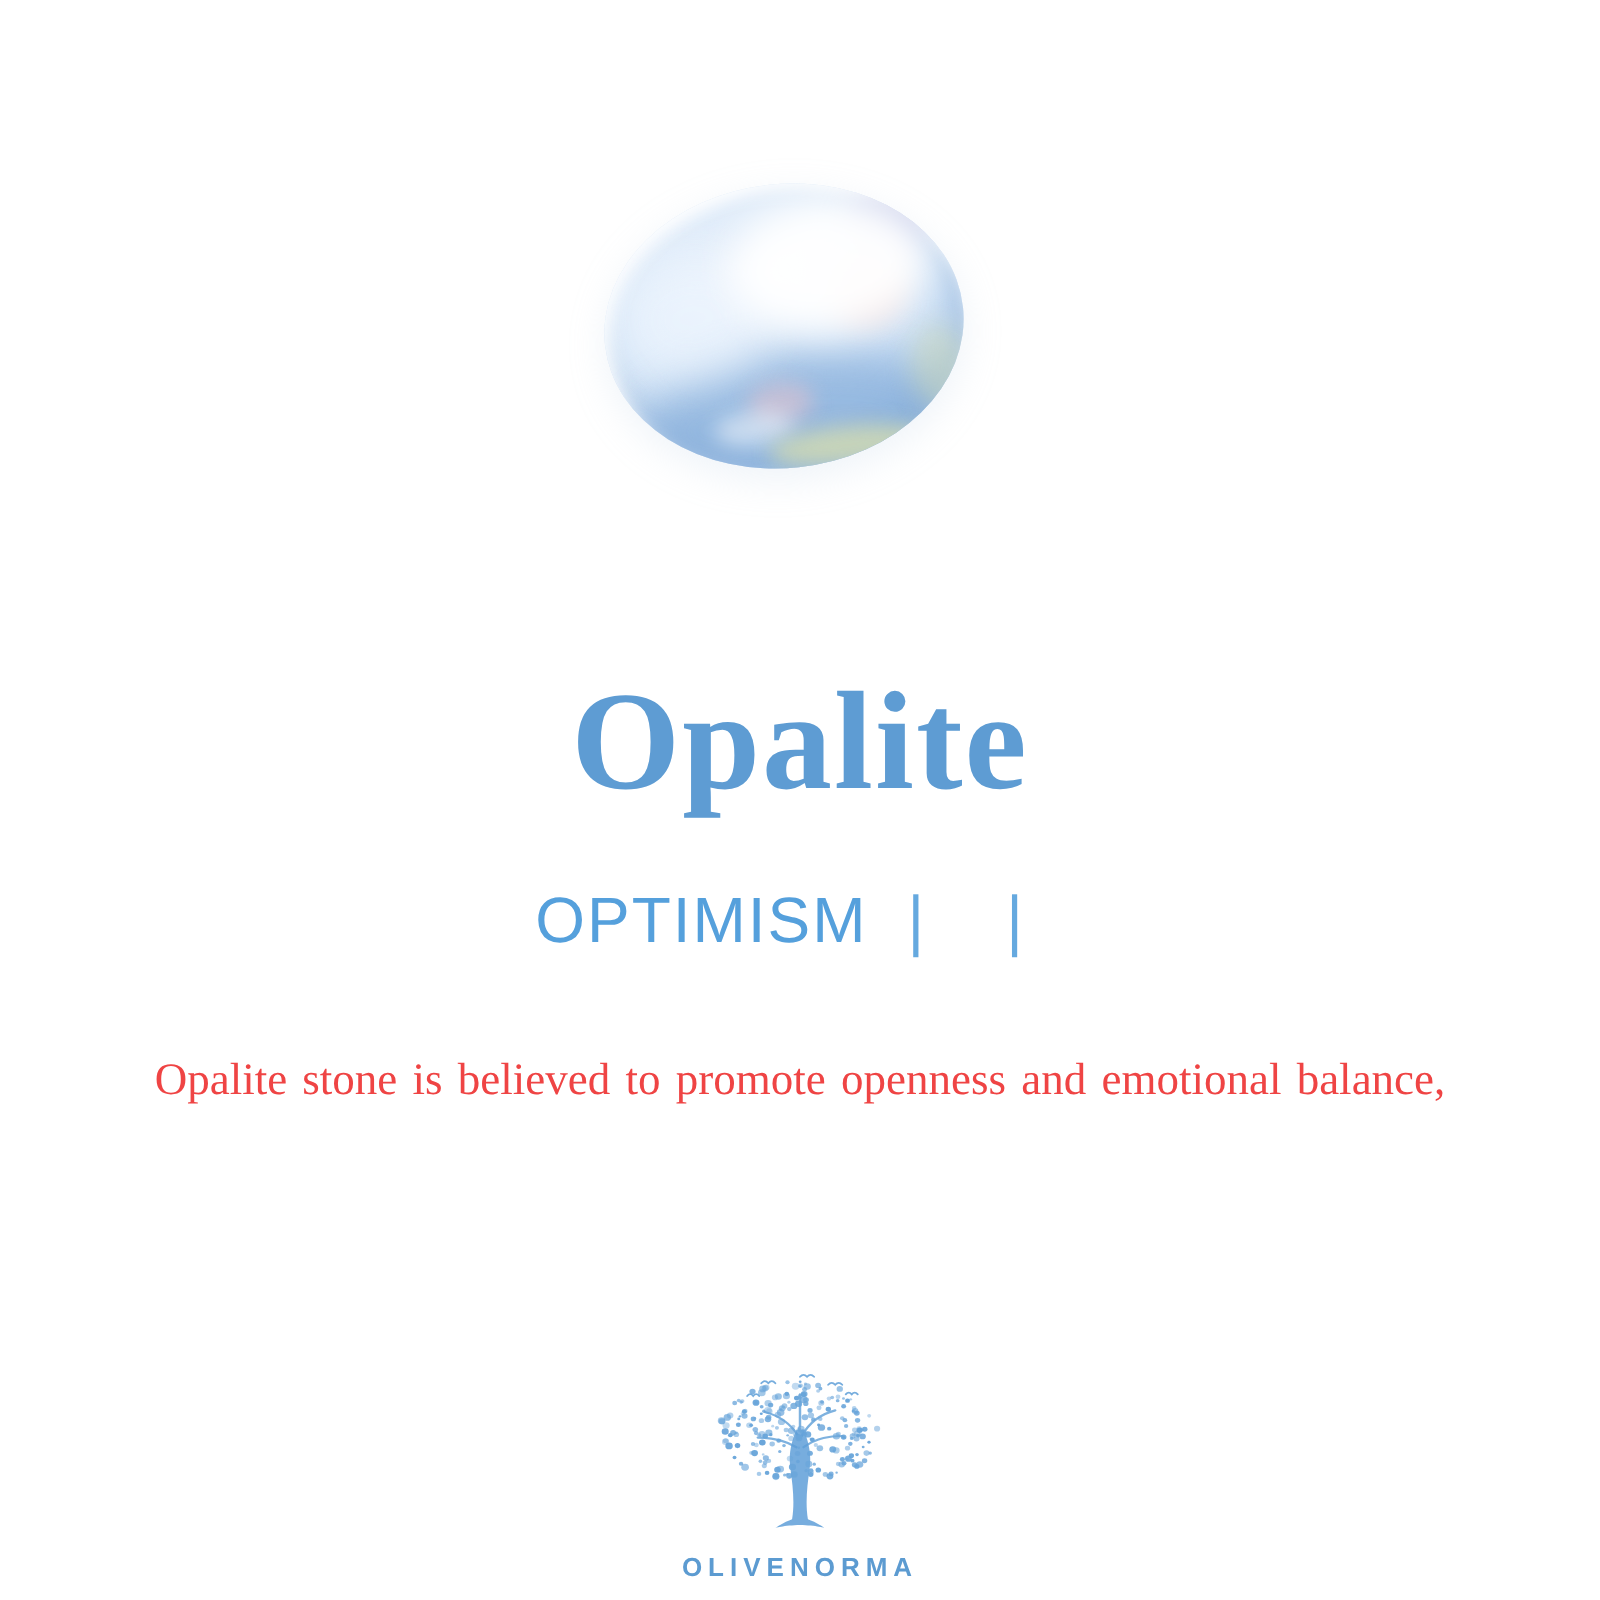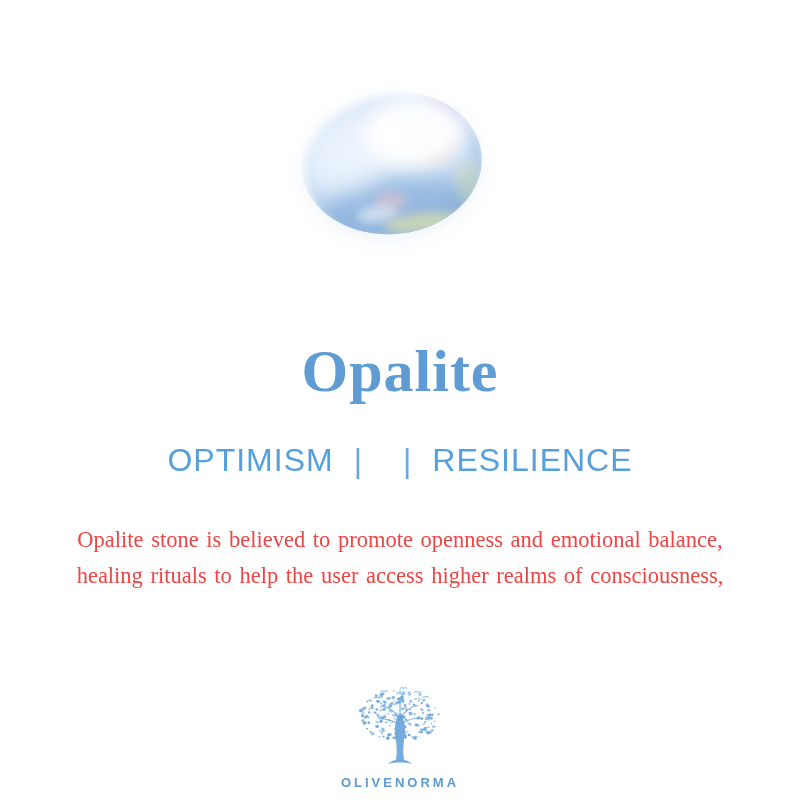--- a/index.html
+++ b/index.html
@@ -34,21 +34,21 @@
   .pink-b   {left:38%;top:70%; width:18%;height:14%;background:#e7c3cd;opacity:.55;filter:blur(5px);}
   .hl-bottom{left:28%;top:79%; width:22%;height:12%;background:#ffffff;opacity:.5; filter:blur(5px);}
   .green-rim{left:42%;top:87%; width:44%;height:14%;background:#d5dcb0;opacity:.8; filter:blur(5px);}
   .green-rt {left:84%;top:55%; width:16%;height:30%;background:#cfdab8;opacity:.5; filter:blur(6px);}
 
   
   .title{
     position:absolute;left:0;top:334px;width:100%;
     text-align:center;
     font-family:"Liberation Serif",serif;font-weight:bold;
-    font-size:60px;line-height:75px;margin:0;
+    font-size:70px;line-height:75px;margin:0;
     letter-spacing:1px;
   }
 
   
   .tagline{
     position:absolute;left:0;top:445px;width:100%;
     display:flex;justify-content:center;align-items:center;
     font-size:32px;line-height:30px;letter-spacing:1px;
     font-weight:400;
   }
@@ -92,26 +92,24 @@
       <div class="blob green-rim"></div>
     </div>
   </div>
 
   <h1 class="title" style="color: rgb(94, 156, 211);">Opalite</h1>
 
   <div class="tagline" style="color: rgb(85, 160, 220);">
     <span>OPTIMISM</span>
     <span class="sep">|</span>
     <span class="sep">|</span>
-    <span>RESILIENCE</span>
   </div>
 
   <div class="description" style="color: #ef4444;">
     <div class="line">Opalite stone is believed to promote openness and emotional balance,</div>
-    <div class="line">healing rituals to help the user access higher realms of consciousness,</div>
   </div>
 
   <div class="logo">
     <span>
       <svg class="tree" viewBox="0 0 100 100" preserveAspectRatio="none" id="tree-svg">
 
         <path d="M44 96 C40 96.5 38 97 36 97.5 C40 94.5 43 93 45.5 92
                  C47 82 46 72 44.5 60 C43.5 51 45 44 48 36
                  L52 36 C55 44 56.5 51 55.5 60 C54 72 53 82 54.5 92
                  C57 93 60 94.5 64 97.5 C62 97 60 96.5 56 96

